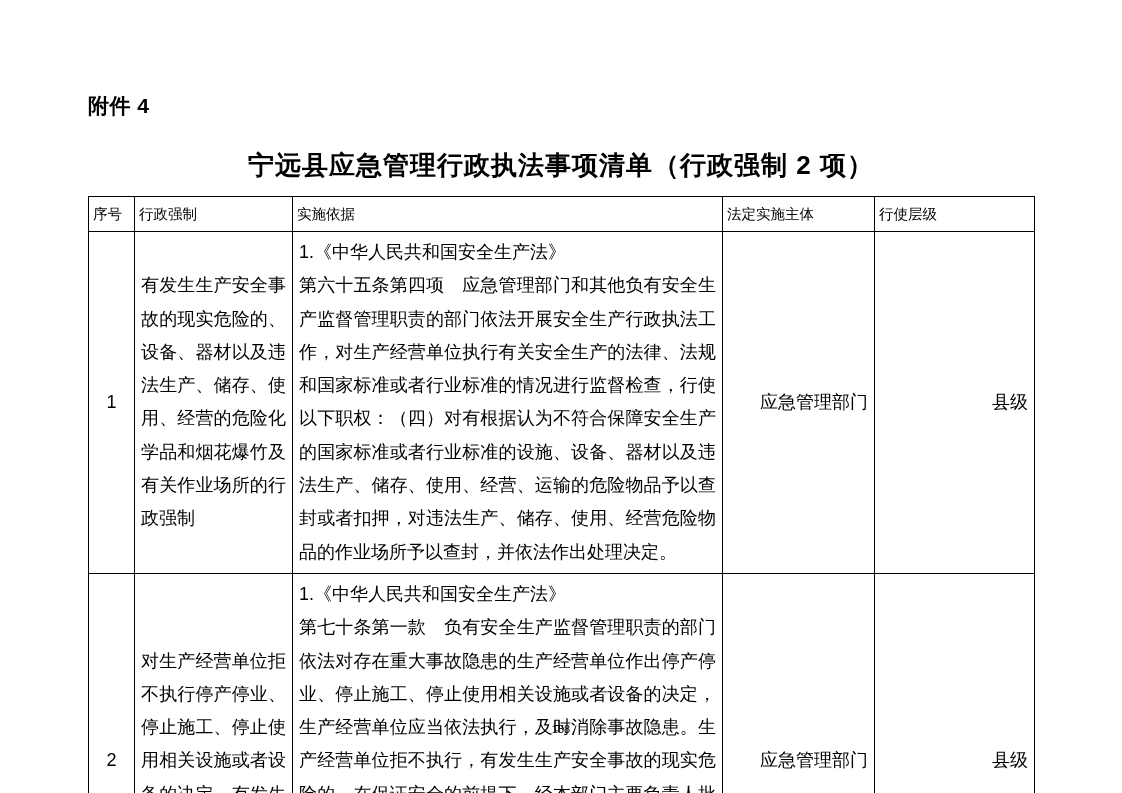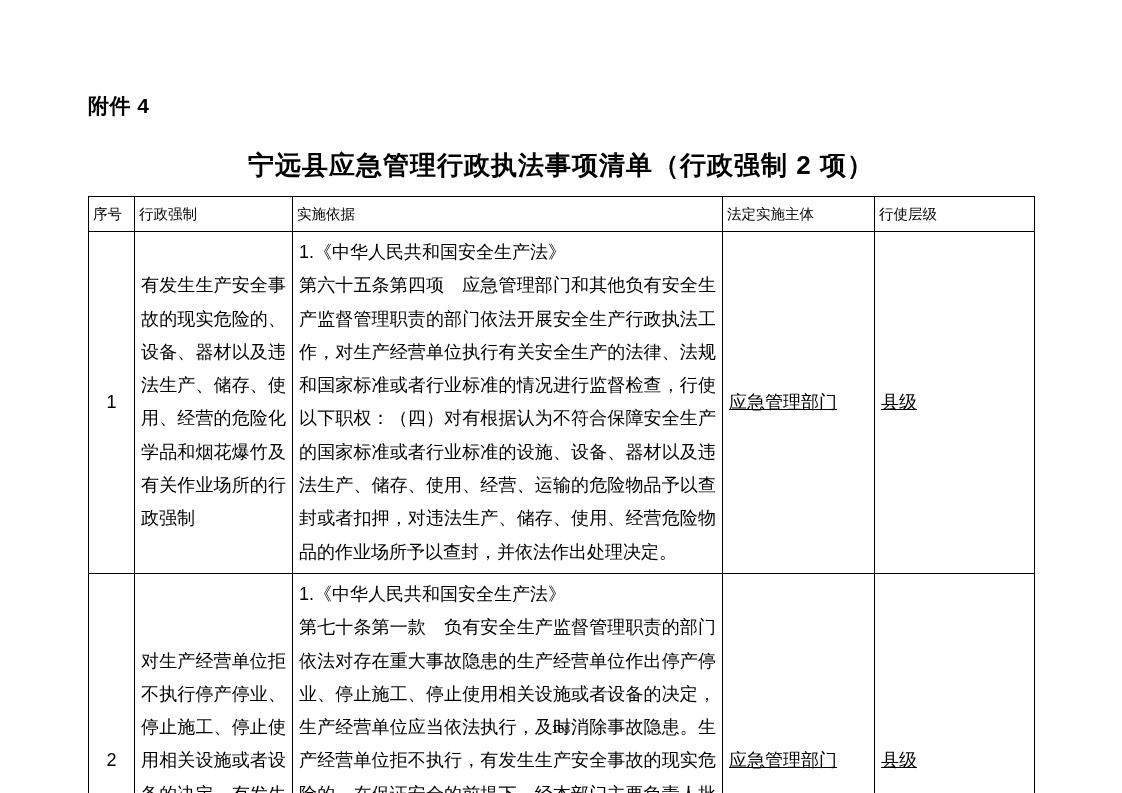--- a/index.html
+++ b/index.html
@@ -82,23 +82,22 @@
     line-height: 2.0;
   }
   td.cell-basis {
     text-align: justify;
     text-align-last: left;
     padding: 8px 10px 10px 10px;
     line-height: 1.95;
     vertical-align: top;
   }
   td.cell-subject, td.cell-level {
-    text-align: left;
+    text-align: right;
     font-size: 14px;
-    text-decoration: underline;
   }
   .basis-head {
     display: block;
   }
   .basis-body {
     display: block;
   }
   .page-number {
     position: absolute;
     left: 0;

